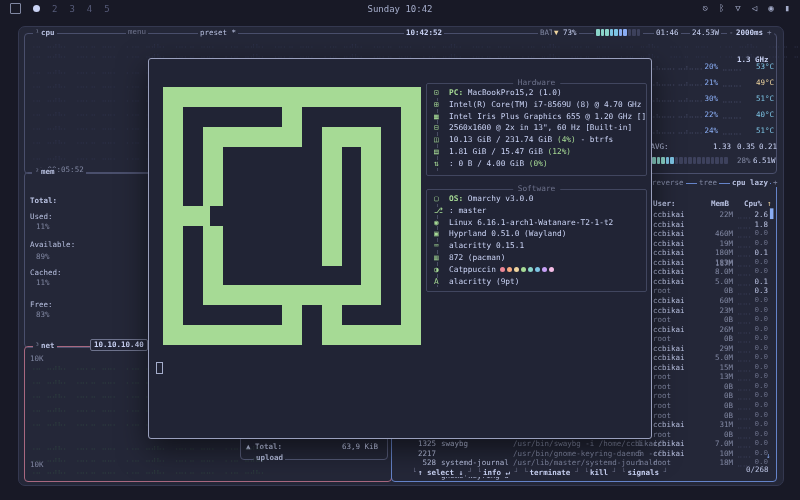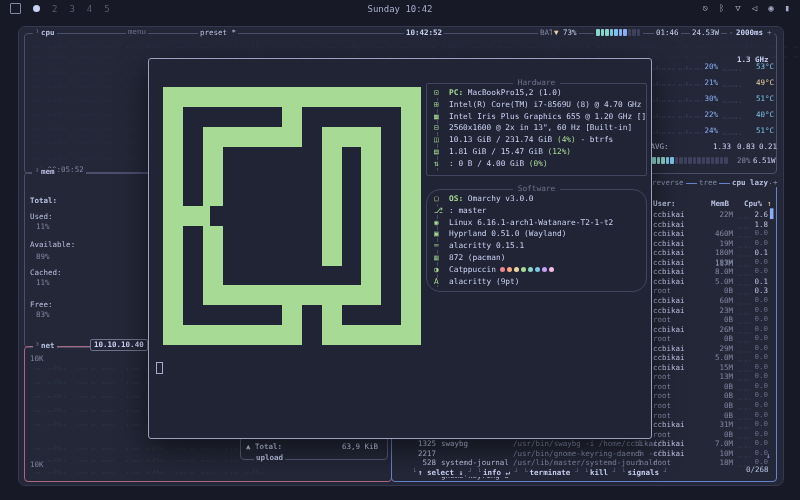--- a/index.html
+++ b/index.html
@@ -90,21 +90,21 @@
     <span class="t chip" style="left:561px;top:29px">73%</span>
     <span class="t chip" id="batmeter" style="left:594px;top:29px"><i class="blk" style="width: 3.5px; background: rgb(139, 213, 202);"></i><i class="blk" style="width: 3.5px; background: rgb(139, 213, 202);"></i><i class="blk" style="width: 3.5px; background: rgb(139, 213, 202);"></i><i class="blk" style="width: 3.5px; background: rgb(125, 196, 228);"></i><i class="blk" style="width: 3.5px; background: rgb(125, 196, 228);"></i><i class="blk" style="width: 3.5px; background: rgb(138, 173, 244);"></i><i class="blk" style="width: 3.5px; background: rgb(138, 173, 244);"></i><i class="blk" style="width: 3.5px; background: rgb(61, 65, 92);"></i><i class="blk" style="width: 3.5px; background: rgb(61, 65, 92);"></i><i class="blk" style="width: 3.5px; background: rgb(61, 65, 92);"></i></span>
     <span class="t chip" style="left:654px;top:29px">01:46</span>
     <span class="t chip" style="left:690px;top:29px">24.53W</span>
     <span class="t chip dim" style="left:727px;top:29px">-</span>
     <span class="t chip bold" style="left:734px;top:29px">2000ms</span>
     <span class="t chip dim" style="left:765px;top:29px">+</span>
     <span class="t chip bold" style="left:735px;top:56px">1.3 GHz</span>
     <span class="t sub" style="left:628px;top:143px">Load AVG:</span>
     <span class="t" style="left:713px;top:143px">1.33</span>
-    <span class="t" style="left:737px;top:143px">0.83</span>
+    <span class="t" style="left:737px;top:143px">0.35</span>
     <span class="t" style="left:759px;top:143px">0.21</span>
     <span class="t" id="totmeter" style="left:652px;top:157px"><i class="blk" style="width: 3.5px; background: rgb(139, 213, 202);"></i><i class="blk" style="width: 3.5px; background: rgb(139, 213, 202);"></i><i class="blk" style="width: 3.5px; background: rgb(139, 213, 202);"></i><i class="blk" style="width: 3.5px; background: rgb(125, 196, 228);"></i><i class="blk" style="width: 3.5px; background: rgb(125, 196, 228);"></i><i class="blk" style="width: 3.5px; background: rgb(61, 65, 92);"></i><i class="blk" style="width: 3.5px; background: rgb(61, 65, 92);"></i><i class="blk" style="width: 3.5px; background: rgb(61, 65, 92);"></i><i class="blk" style="width: 3.5px; background: rgb(61, 65, 92);"></i><i class="blk" style="width: 3.5px; background: rgb(61, 65, 92);"></i><i class="blk" style="width: 3.5px; background: rgb(61, 65, 92);"></i><i class="blk" style="width: 3.5px; background: rgb(61, 65, 92);"></i><i class="blk" style="width: 3.5px; background: rgb(61, 65, 92);"></i><i class="blk" style="width: 3.5px; background: rgb(61, 65, 92);"></i><i class="blk" style="width: 3.5px; background: rgb(61, 65, 92);"></i><i class="blk" style="width: 3.5px; background: rgb(61, 65, 92);"></i><i class="blk" style="width: 3.5px; background: rgb(61, 65, 92);"></i></span>
     <span class="t dim" style="left:737px;top:157px">28%</span>
     <span class="t" style="left:753px;top:157px">6.51W</span>
     <span class="t chip dim" style="left:32px;top:166px">up 00:05:52</span>
 
     <span class="t chip dim" style="left:33px;top:168px">²</span>
     <span class="t chip bold sub" style="left:39px;top:168px">mem</span>
 
     <span class="t chip dim" style="left:33px;top:342px">³</span>
@@ -367,21 +367,21 @@
           <div class="ffrow">
             <span class="ic">▤</span>
             <span class="vl" style="left: 22px;">1.81 GiB / 15.47 GiB<span class="pc"> (12%)</span></span>
           </div>
           <div class="ffrow">
             <span class="ic">⇅</span>
             <span class="vl" style="left: 22px;">: 0 B / 4.00 GiB<span class="pc"> (0%)</span></span>
           </div>
         </div>
     </div>
-    <div class="ffbox" id="ff-sw" style="top:130px;height:101px;border-radius:14px;">
+    <div class="ffbox" id="ff-sw" style="top:130px;height:101px;">
       <span class="ff-title">Software</span>
       <div class="treeline" style="top:14px;height:83px;"></div>
       <div class="ffrows">
           <div class="ffrow">
             <span class="ic">▢</span>
             <span class="lb">OS:</span>
             <span class="vl" style="left: 40.8px;">Omarchy v3.0.0</span>
           </div>
           <div class="ffrow">
             <span class="ic">⎇</span>

